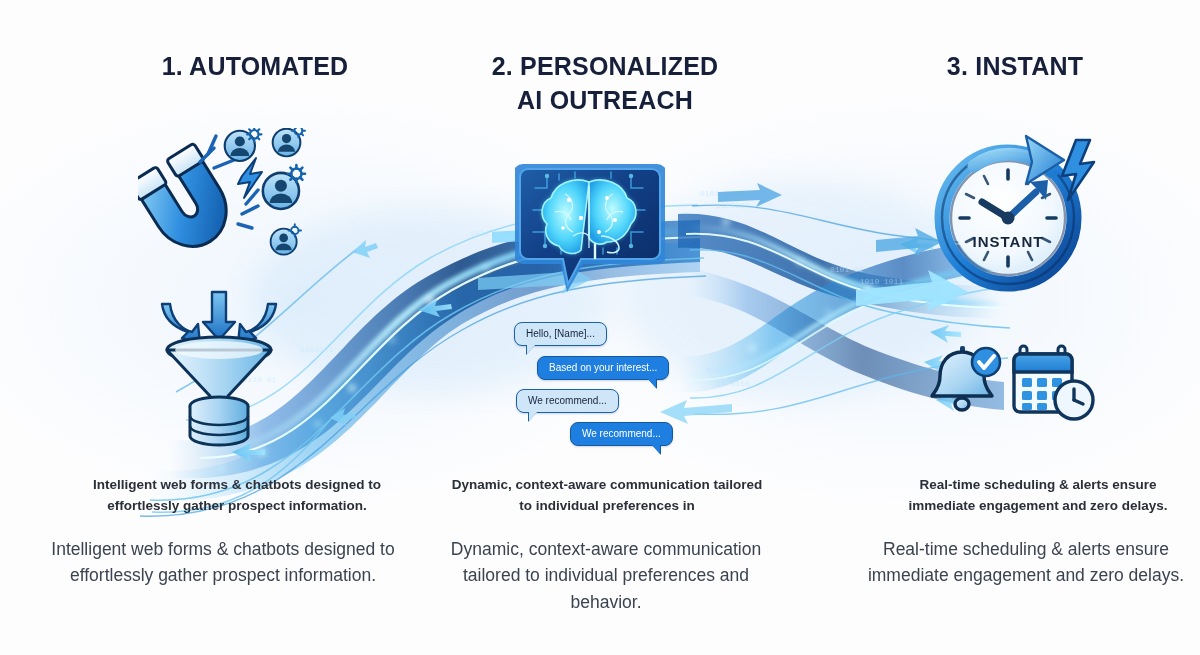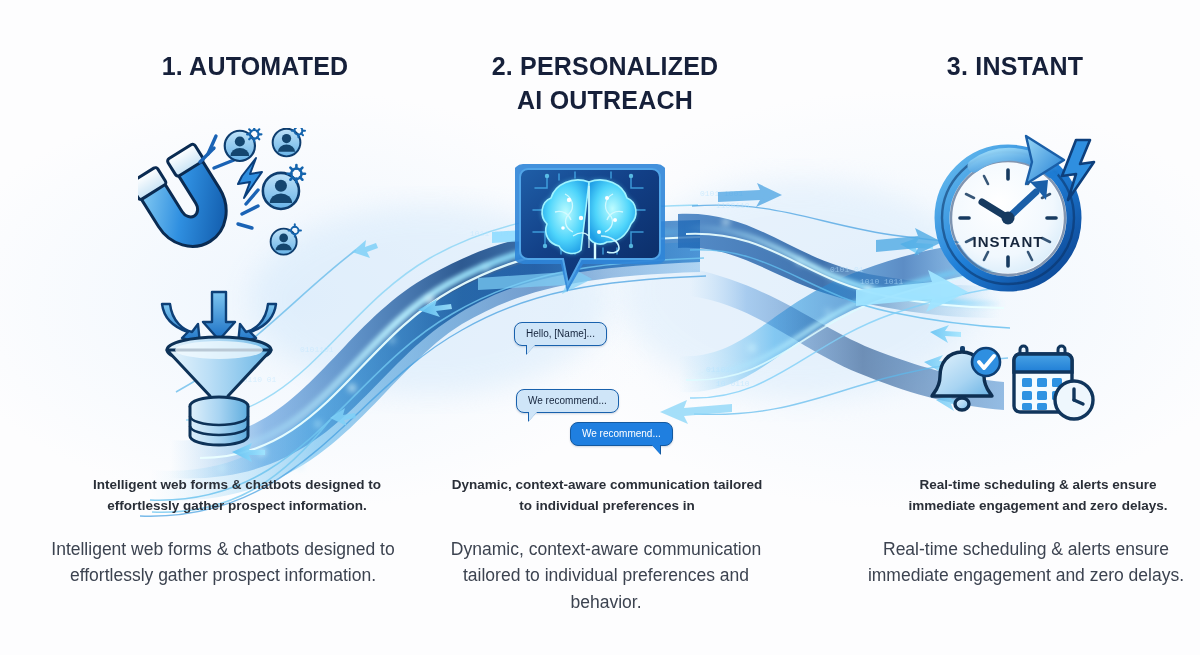--- a/index.html
+++ b/index.html
@@ -457,20 +457,21 @@
           <circle cx="92" cy="40" r="2"></circle>
         <circle cx="66" cy="60" r="2.2"></circle>
           <circle cx="100" cy="62" r="2"></circle>
         <circle cx="48" cy="70" r="1.8"></circle>
           <circle cx="84" cy="74" r="2"></circle>
       </g>
     </svg>
   </div>
 
   <div class="bubble light tail-l" id="bub1">Hello, [Name]...</div>
+  <div class="bubble dark tail-r" id="bub2">Based on your interest...</div>
   <div class="bubble light tail-l" id="bub3">We recommend...</div>
   <div class="bubble dark tail-r" id="bub4">We recommend...</div>
 
   <div class="icon-abs" id="clock-icon-box">
     <svg width="170" height="165" viewBox="0 0 170 165">
       <defs>
         <linearGradient id="ringG" x1="0" y1="0" x2="1" y2="1">
           <stop offset="0%" stop-color="#6cc0f0"></stop>
           <stop offset="50%" stop-color="#1f7fd8"></stop>
           <stop offset="100%" stop-color="#0a3f8c"></stop>

